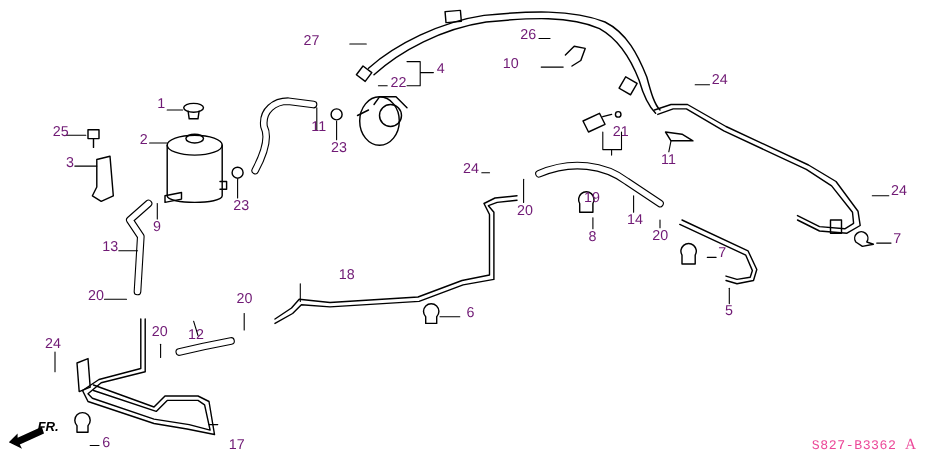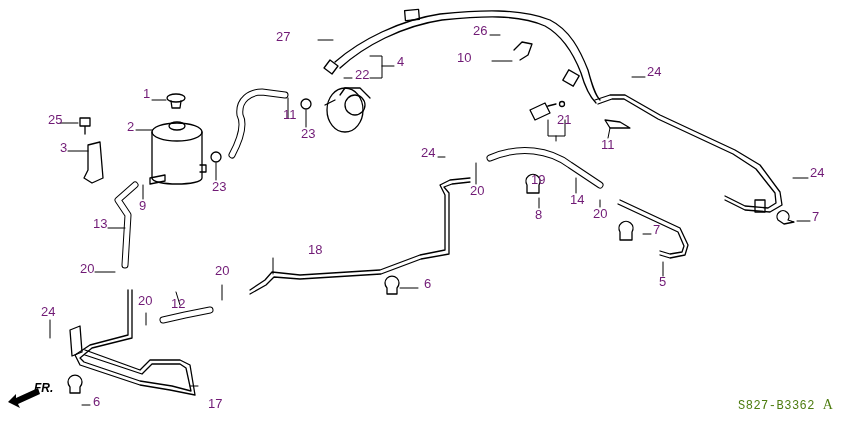--- a/index.html
+++ b/index.html
@@ -1,19 +1,19 @@
 <!DOCTYPE html>
 <html><head>
 <meta charset="utf-8">
 <style>
   html,body{margin:0;padding:0;background:#fff;}
   body{width:850px;height:424px;position:relative;overflow:hidden;font-family:"Liberation Sans",sans-serif;}
   svg{position:absolute;left:0;top:0;}
   .lbl{position:absolute;font-size:13px;color:#701a75;line-height:13px;white-space:nowrap;}
-  .code{position:absolute;font-family:"Liberation Mono",monospace;font-size:12px;color:#4d7c0f;letter-spacing:0.5px;text-align:center;}
+  .code{position:absolute;font-family:"Liberation Mono",monospace;font-size:12px;color:#ec4899;letter-spacing:0.5px;text-align:center;}
   .fr{position:absolute;font-weight:bold;font-size:12px;font-style:italic;}
 </style>
 </head>
 <body>
 
 <svg width="850" height="424" viewBox="0 0 850 424">
   <g fill="none" stroke="#000" stroke-width="1.3" stroke-linecap="round" stroke-linejoin="round">
 
     <g>
       <path d="M335 62 C360 40 400 20 440 14 C480 10 520 8 550 20 C570 30 580 50 588 70 C592 85 595 95 600 100"></path>

